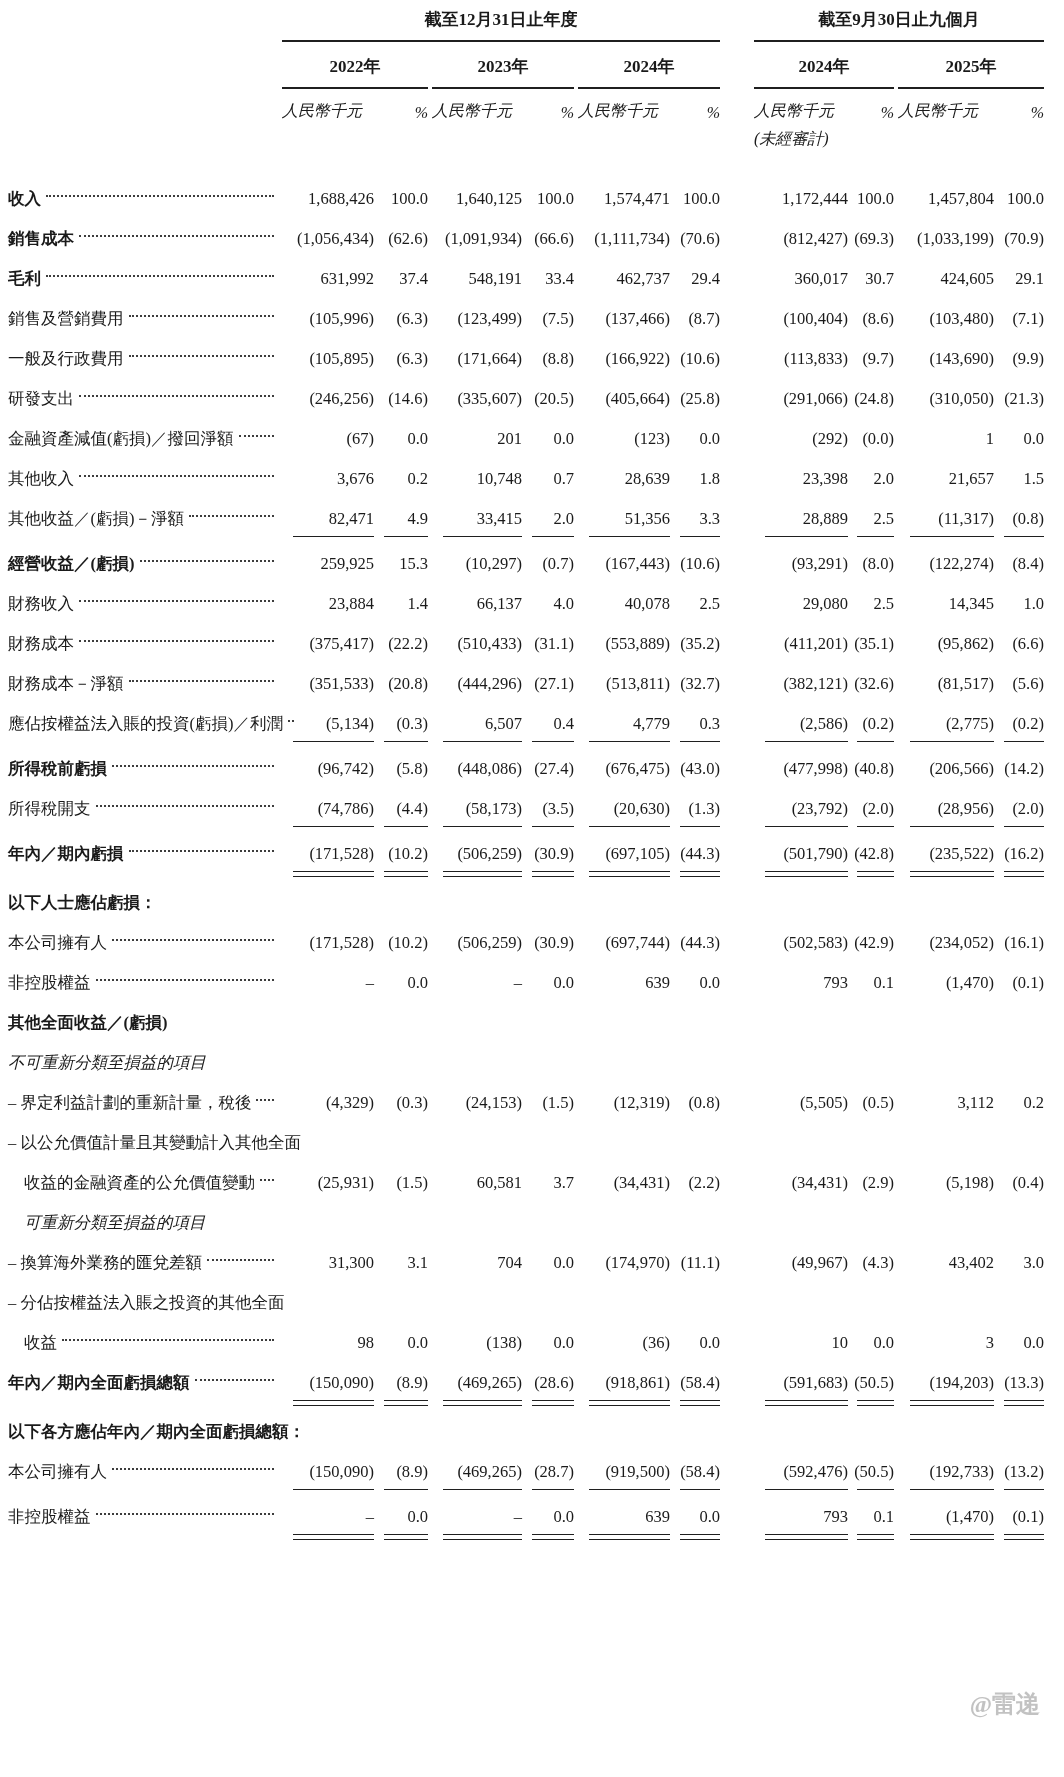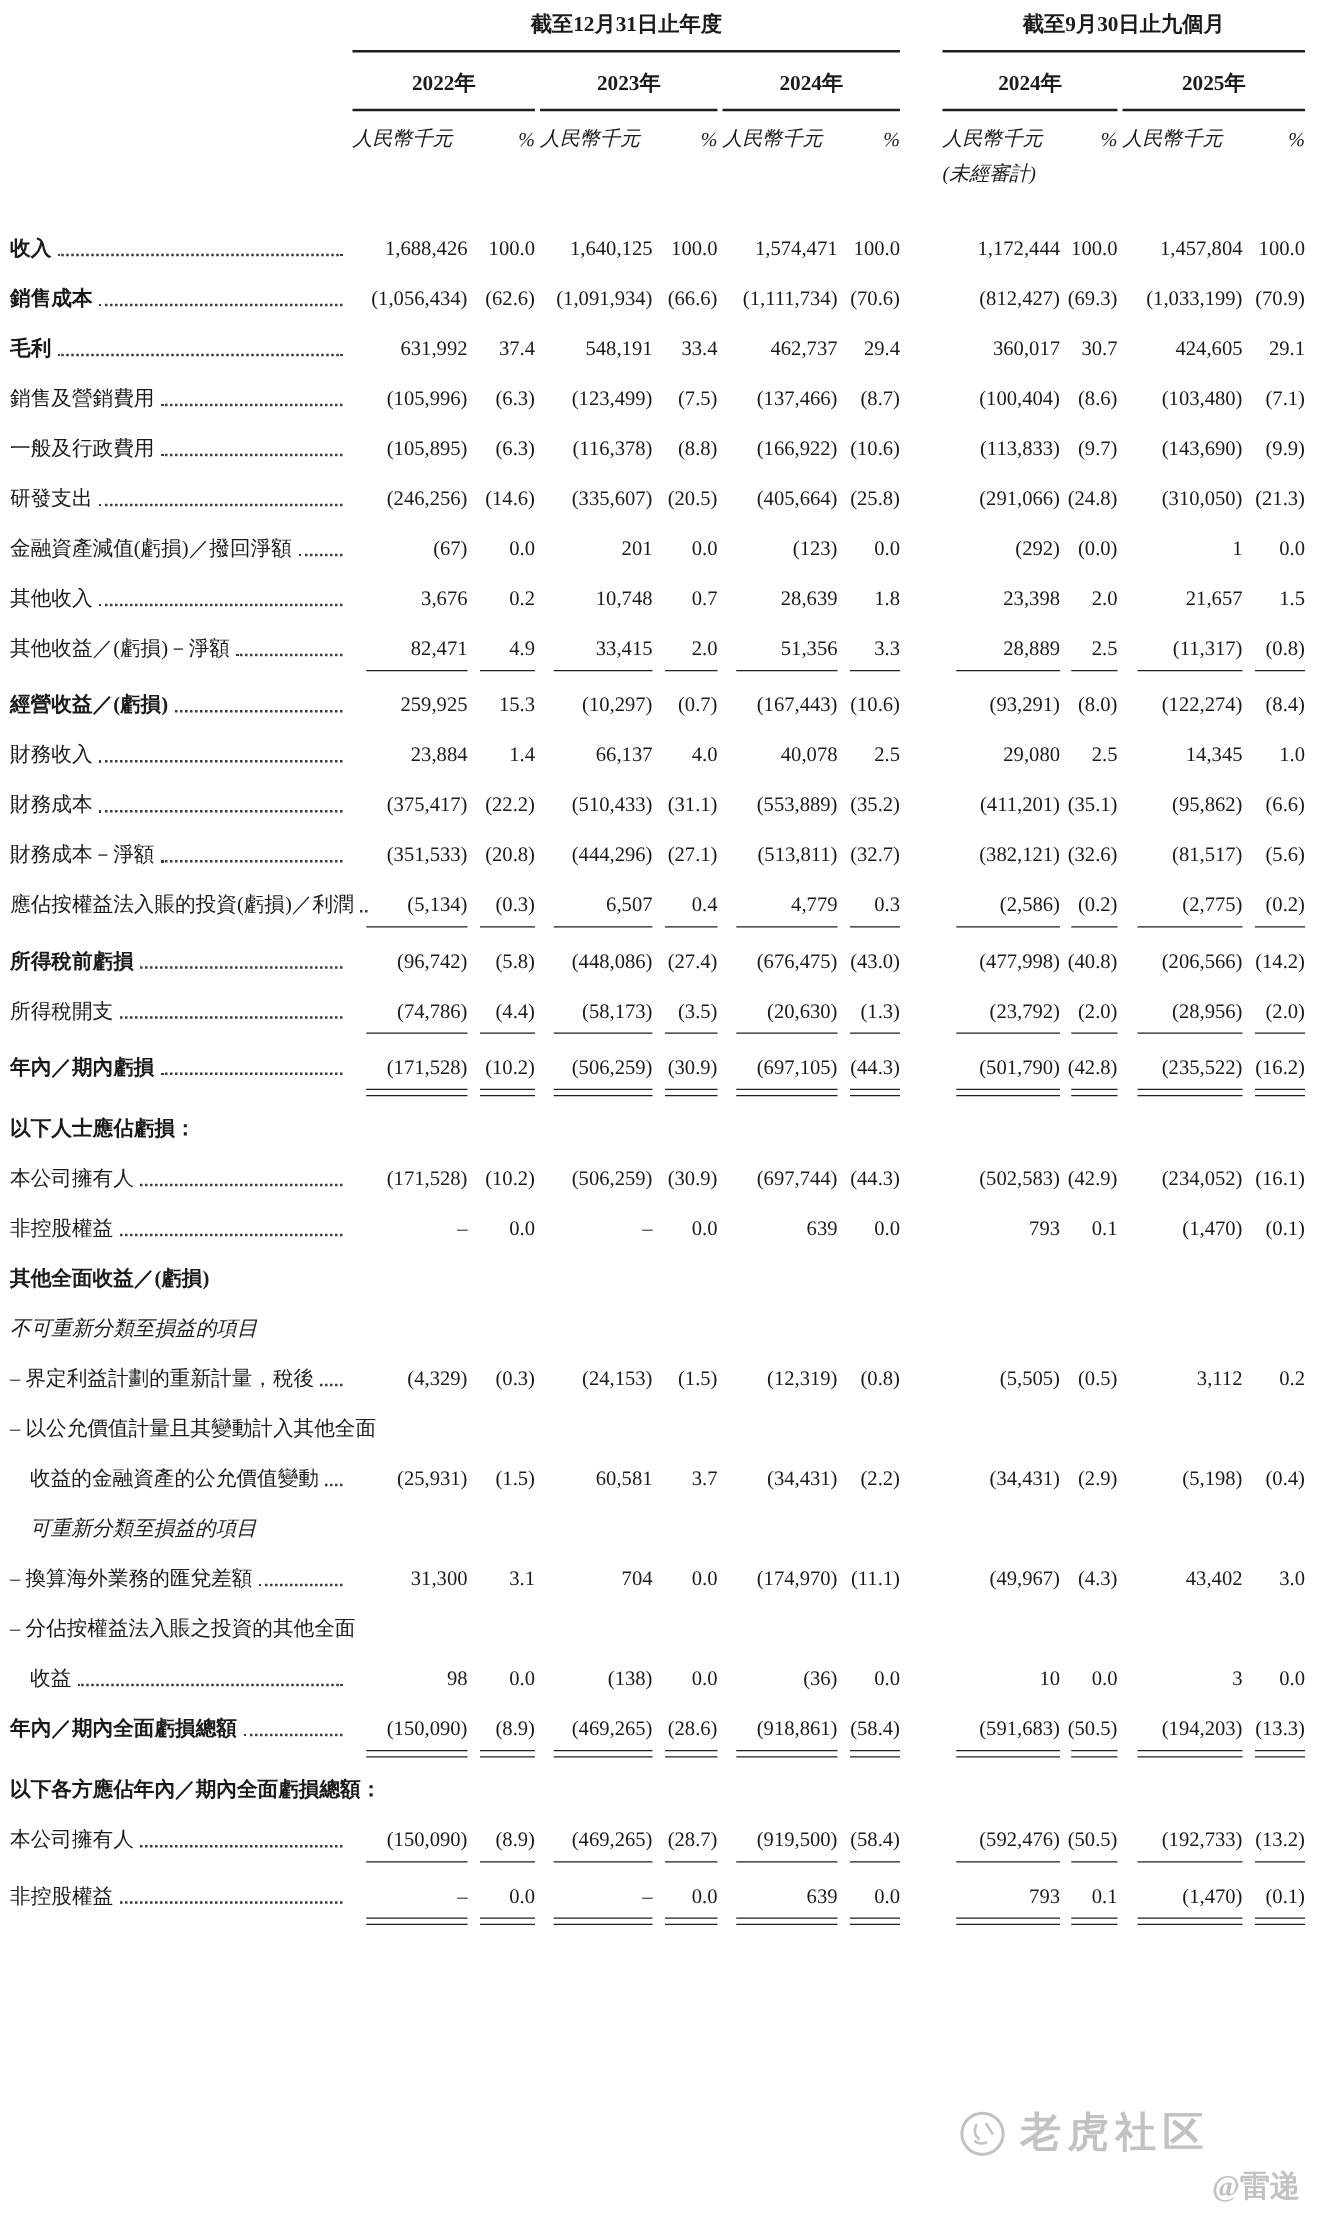--- a/index.html
+++ b/index.html
@@ -25,21 +25,21 @@
   .uh.pct{text-align:right;}
   .c2{grid-column:2;}.c3{grid-column:3;}.c4{grid-column:4;}.c5{grid-column:5;}.c6{grid-column:6;}
   .c7{grid-column:7;}.c9{grid-column:9;}.c10{grid-column:10;}.c11{grid-column:11;}.c12{grid-column:12;}
   .unaud{font-style:italic;font-size:16px;padding-top:7px;}
   .tbody{margin-top:36px;}
   .row{display:grid;grid-template-columns:var(--cols);column-gap:4px;align-items:end;
        margin-bottom:15px;line-height:25px;font-size:16.5px;}
   .row.sect{margin-top:15px;}
   .row.uA{margin-bottom:20px;}
   .row.uB{margin-bottom:24px;}
-  .lab{grid-column:1;display:flex;align-items:flex-end;min-width:0;}
+  .lab{grid-column:1;display:flex;align-items:center;min-width:0;}
   .lt{white-space:nowrap;font-size:16.5px;}
   .row.bold .lt{font-weight:bold;}
   .row.italic .lt{font-style:italic;}
   .ind1{padding-left:16px;}
   .dots{flex:1 1 auto;min-width:6px;border-bottom:2.2px dotted #3c3c3c;margin:0 4px 6px 5px;}
   .val{text-align:right;white-space:nowrap;position:relative;}
   .val.u1::after{content:"";position:absolute;left:12%;right:0;bottom:-6px;border-top:1.4px solid #1f1f1f;}
   .val.u2::after{content:"";position:absolute;left:12%;right:0;bottom:-11px;height:4.5px;
                  border-top:1.4px solid #1f1f1f;border-bottom:1.4px solid #1f1f1f;}
   .spc{}
@@ -155,21 +155,21 @@
         <div class="val">(103,480)</div>
         <div class="val">(7.1)</div>
       </div>
       <div class="row">
         <div class="lab">
           <span class="lt">一般及行政費用</span>
           <span class="dots"></span>
         </div>
         <div class="val">(105,895)</div>
         <div class="val">(6.3)</div>
-        <div class="val">(116,378)</div>
+        <div class="val">(171,664)</div>
         <div class="val">(8.8)</div>
         <div class="val">(166,922)</div>
         <div class="val">(10.6)</div>
         <div class="spc"></div>
         <div class="val">(113,833)</div>
         <div class="val">(9.7)</div>
         <div class="val">(143,690)</div>
         <div class="val">(9.9)</div>
       </div>
       <div class="row">
@@ -560,23 +560,16 @@
         <div class="val u2">0.0</div>
         <div class="spc"></div>
         <div class="val u2">793</div>
         <div class="val u2">0.1</div>
         <div class="val u2">(1,470)</div>
         <div class="val u2">(0.1)</div>
       </div>
     </div>
 
   <div class="watermark">
-    <div class="wm-top">
-      <svg width="40" height="40" viewBox="0 0 40 40">
-        <circle cx="20" cy="20" r="16.5" fill="none" stroke="#6f6f6f" stroke-width="2.4"></circle>
-        <path d="M14 26 q4 3 9 1 M23 12 l5 8 M15 13 q-3 7 2 11" fill="none" stroke="#6f6f6f" stroke-width="2" stroke-linecap="round"></path>
-      </svg>
-      <span class="wm-name">老虎社区</span>
-    </div>
     <span class="wm-handle">@雷递</span>
   </div>
 
 </div>
 
 </body></html>

